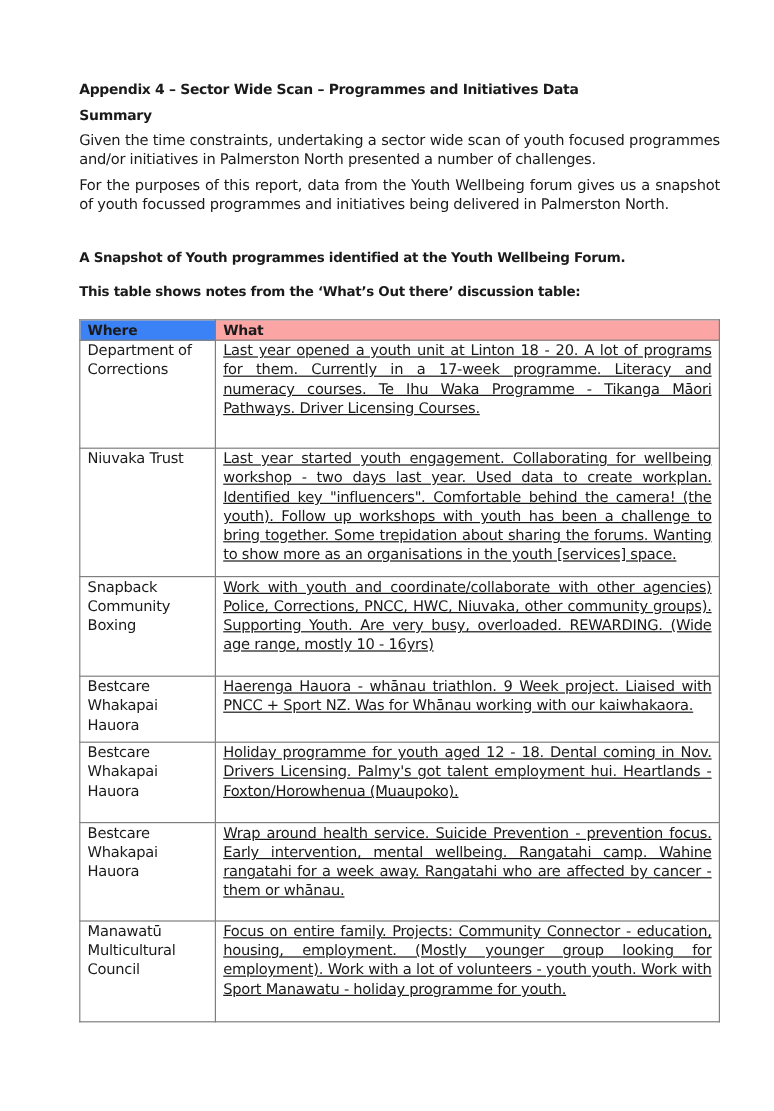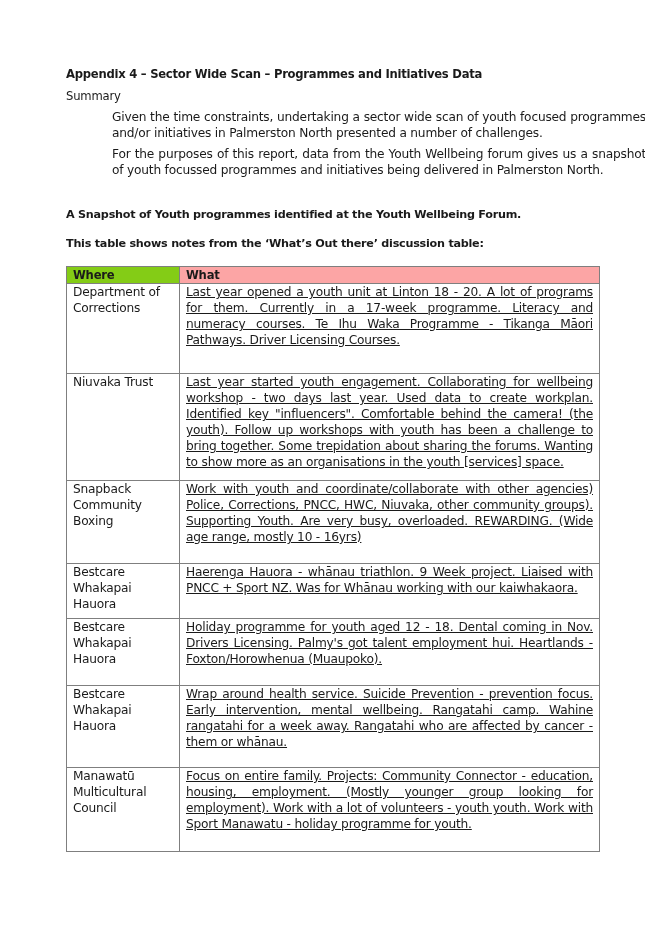--- a/index.html
+++ b/index.html
@@ -1,22 +1,22 @@
 <!DOCTYPE html>
 <html><head>
 <meta charset="utf-8">
 <style>
   html, body { margin: 0; padding: 0; background: #ffffff; }
   body { width: 645px; height: 926px; position: relative; overflow: hidden;
          font-family: "DejaVu Sans", sans-serif; color: #1a1a1a; }
   .page { position: absolute; left: 66px; top: 0; width: 534px; }
   .h1 { position: absolute; top: 67px; left: 0; font-weight: bold; font-size: 11.6px; letter-spacing: -0.25px; }
-  .h2 { position: absolute; top: 89px; left: 0; font-weight: normal; font-size: 11.6px; letter-spacing: -0.2px; }
+  .h2 { position: absolute; top: 89px; left: 0; font-weight: bold; font-size: 11.6px; letter-spacing: -0.2px; }
   .para { position: absolute; left: 0; width: 534px; font-size: 12.2px; line-height: 16px;
-          text-align: justify; letter-spacing: -0.2px; margin-left: 46px; }
+          text-align: justify; letter-spacing: -0.2px; }
   .p1 { top: 109px; }
   .p2 { top: 146px; }
   .h3 { position: absolute; top: 208px; left: 0; font-weight: bold; font-size: 11.2px; letter-spacing: -0.25px; text-align: right; }
   .h4 { position: absolute; top: 237px; left: 0; font-weight: bold; font-size: 11.2px; letter-spacing: -0.25px; }
   table { position: absolute; top: 266px; left: 0; width: 534px; border-collapse: collapse; table-layout: fixed; }
   td, th { border: 1.3px solid #7f7f7f; vertical-align: top; padding: 0 6px; font-size: 12.2px;
            line-height: 16px; letter-spacing: -0.2px; }
   th { background: #c5e0b4; font-weight: bold; text-align: left; height: 16px; font-size: 11.6px; }
   col.c1 { width: 113px; }
   td.what { text-align: justify; text-decoration: underline; }
@@ -33,21 +33,21 @@
   <div class="h3">A Snapshot of Youth programmes identified at the Youth Wellbeing Forum.</div>
   <div class="h4">This table shows notes from the ‘What’s Out there’ discussion table:</div>
 
   <table>
     <colgroup>
         <col class="c1">
         <col>
       </colgroup>
     <thead>
       <tr>
-        <th style="background: #84cc16;">Where</th>
+        <th style="background: #3b82f6;">Where</th>
         <th style="background: #fca5a5;">What</th>
       </tr>
     </thead>
     <tbody>
       <tr style="height:90px">
         <td class="where">Department of Corrections</td>
         <td class="what">Last year opened a youth unit at Linton 18 - 20. A lot of programs for them. Currently in a 17-week programme. Literacy and numeracy courses. Te Ihu Waka Programme - Tikanga Māori Pathways. Driver Licensing Courses.</td>
       </tr>
       <tr style="height:107px">
         <td class="where">Niuvaka Trust</td>

